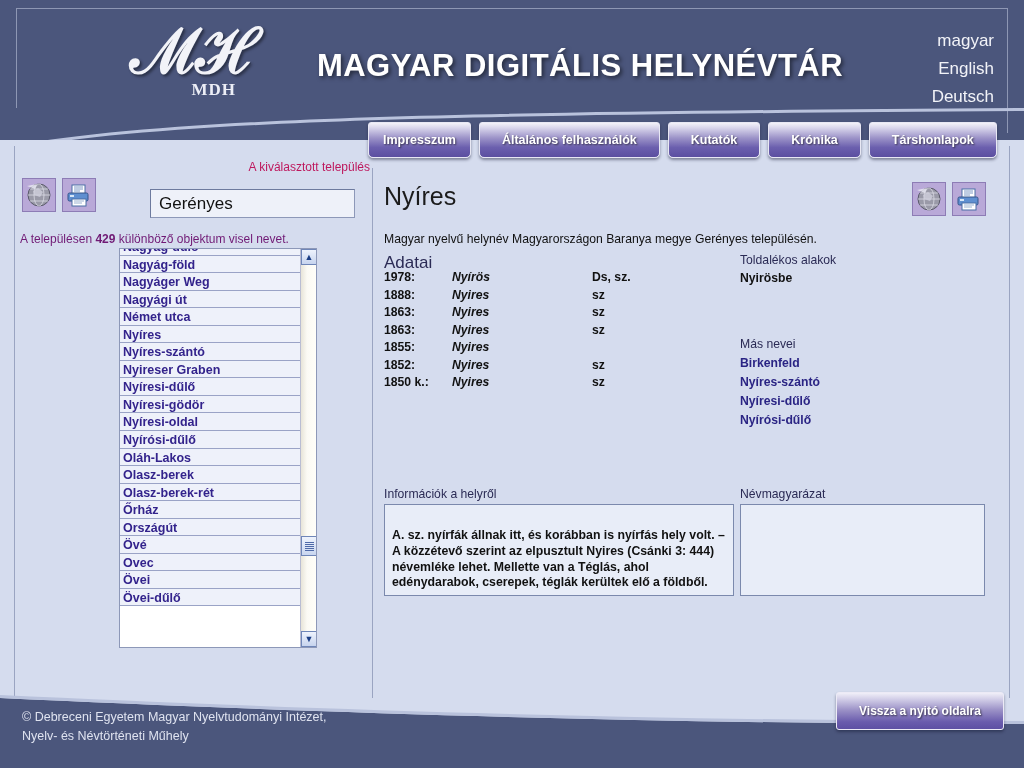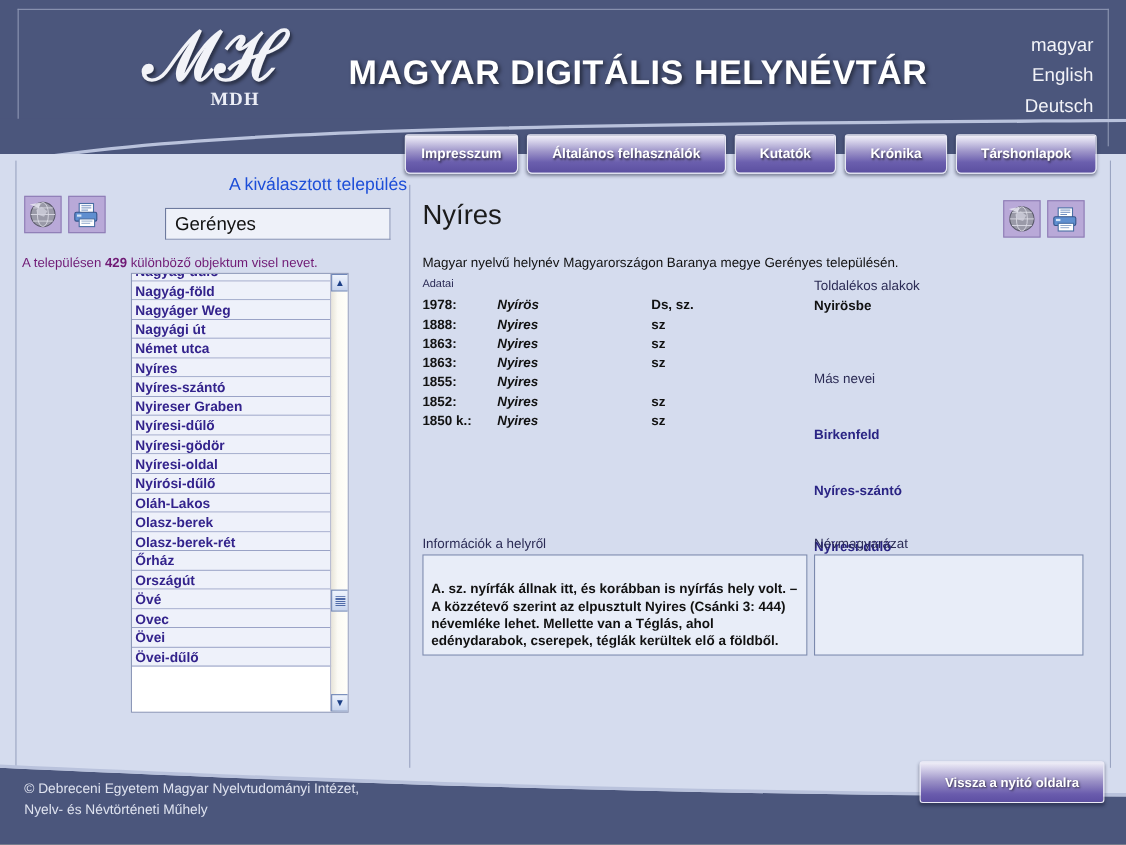--- a/index.html
+++ b/index.html
@@ -135,22 +135,22 @@
   .icon-btn {
     width: 34px; height: 34px;
     background: #b9a9d8;
     border: 1px solid #8d7cb5;
     display: flex; align-items: center; justify-content: center;
     cursor: pointer;
     overflow: hidden;
   }
   #selected-label {
     position: absolute; right: 0; top: 0;
-    font-size: 16px;
-    color: #1d4ed8;
+    font-size: 12px;
+    color: #be185d;
     white-space: nowrap;
   }
   #town-input {
     position: absolute; left: 134px; top: 29px;
     width: 205px; height: 29px;
     background: #eef1f9;
     border: 1px solid #8d98b8;
     border-top-color: #6d7a9e;
     border-left-color: #6d7a9e;
     font-size: 17px;
@@ -246,21 +246,21 @@
     display: flex; gap: 6px;
   }
   #place-desc {
     position: absolute; left: 2px; top: 50px;
     font-size: 12.2px;
     color: #111;
     white-space: nowrap;
   }
   #adatai-label {
     position: absolute; left: 2px; top: 71px;
-    font-size: 10px;
+    font-size: 17px;
     color: #2b2b55;
   }
   #adatai-table {
     position: absolute; left: 2px; top: 88px;
     width: 340px;
     border-collapse: collapse;
   }
   #adatai-table td {
     font-size: 12.2px;
     height: 17.5px;
@@ -292,21 +292,20 @@
     position: absolute; left: 358px; top: 172px;
   }
   .other-name {
     display: block;
     font-size: 12.2px;
     line-height: 19px;
     font-weight: bold;
     color: #2a2484;
     text-decoration: none;
     cursor: pointer;
-    margin-top: 32px;
   }
 
   #info-label {
     position: absolute; left: 2px; top: 305px;
     font-size: 12.2px;
     color: #2b2b55;
   }
   #info-box {
     position: absolute; left: 2px; top: 322px;
     width: 350px; height: 92px;

